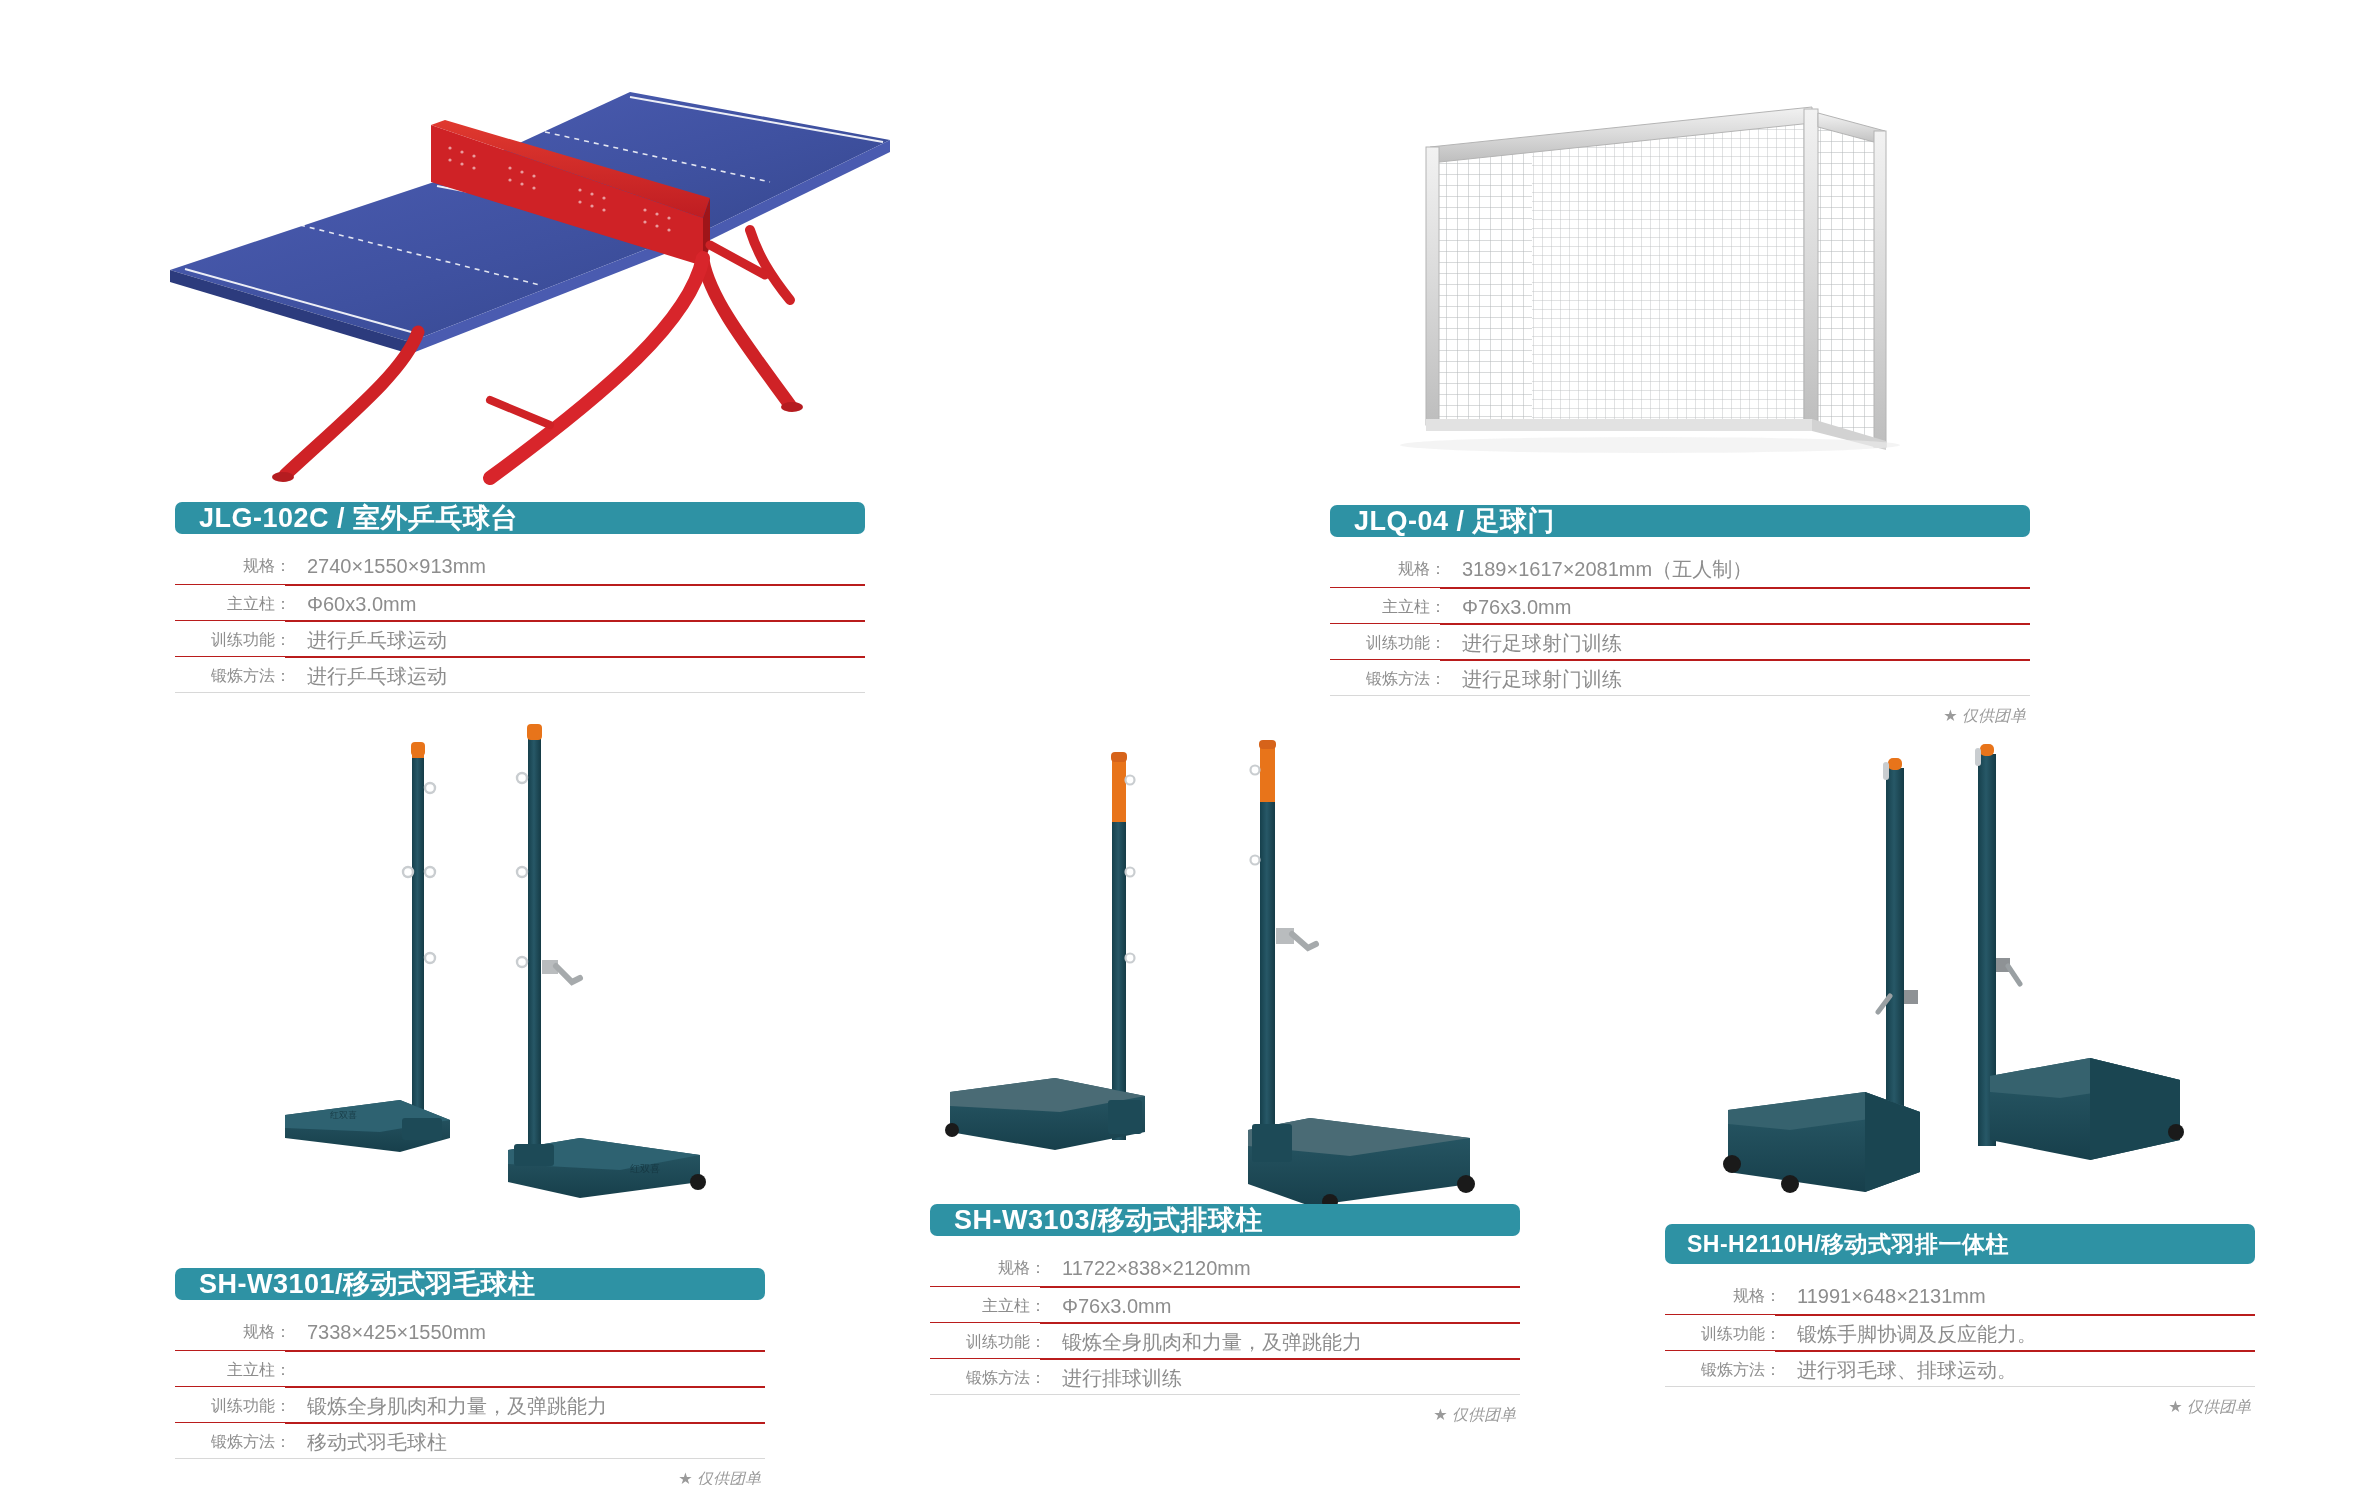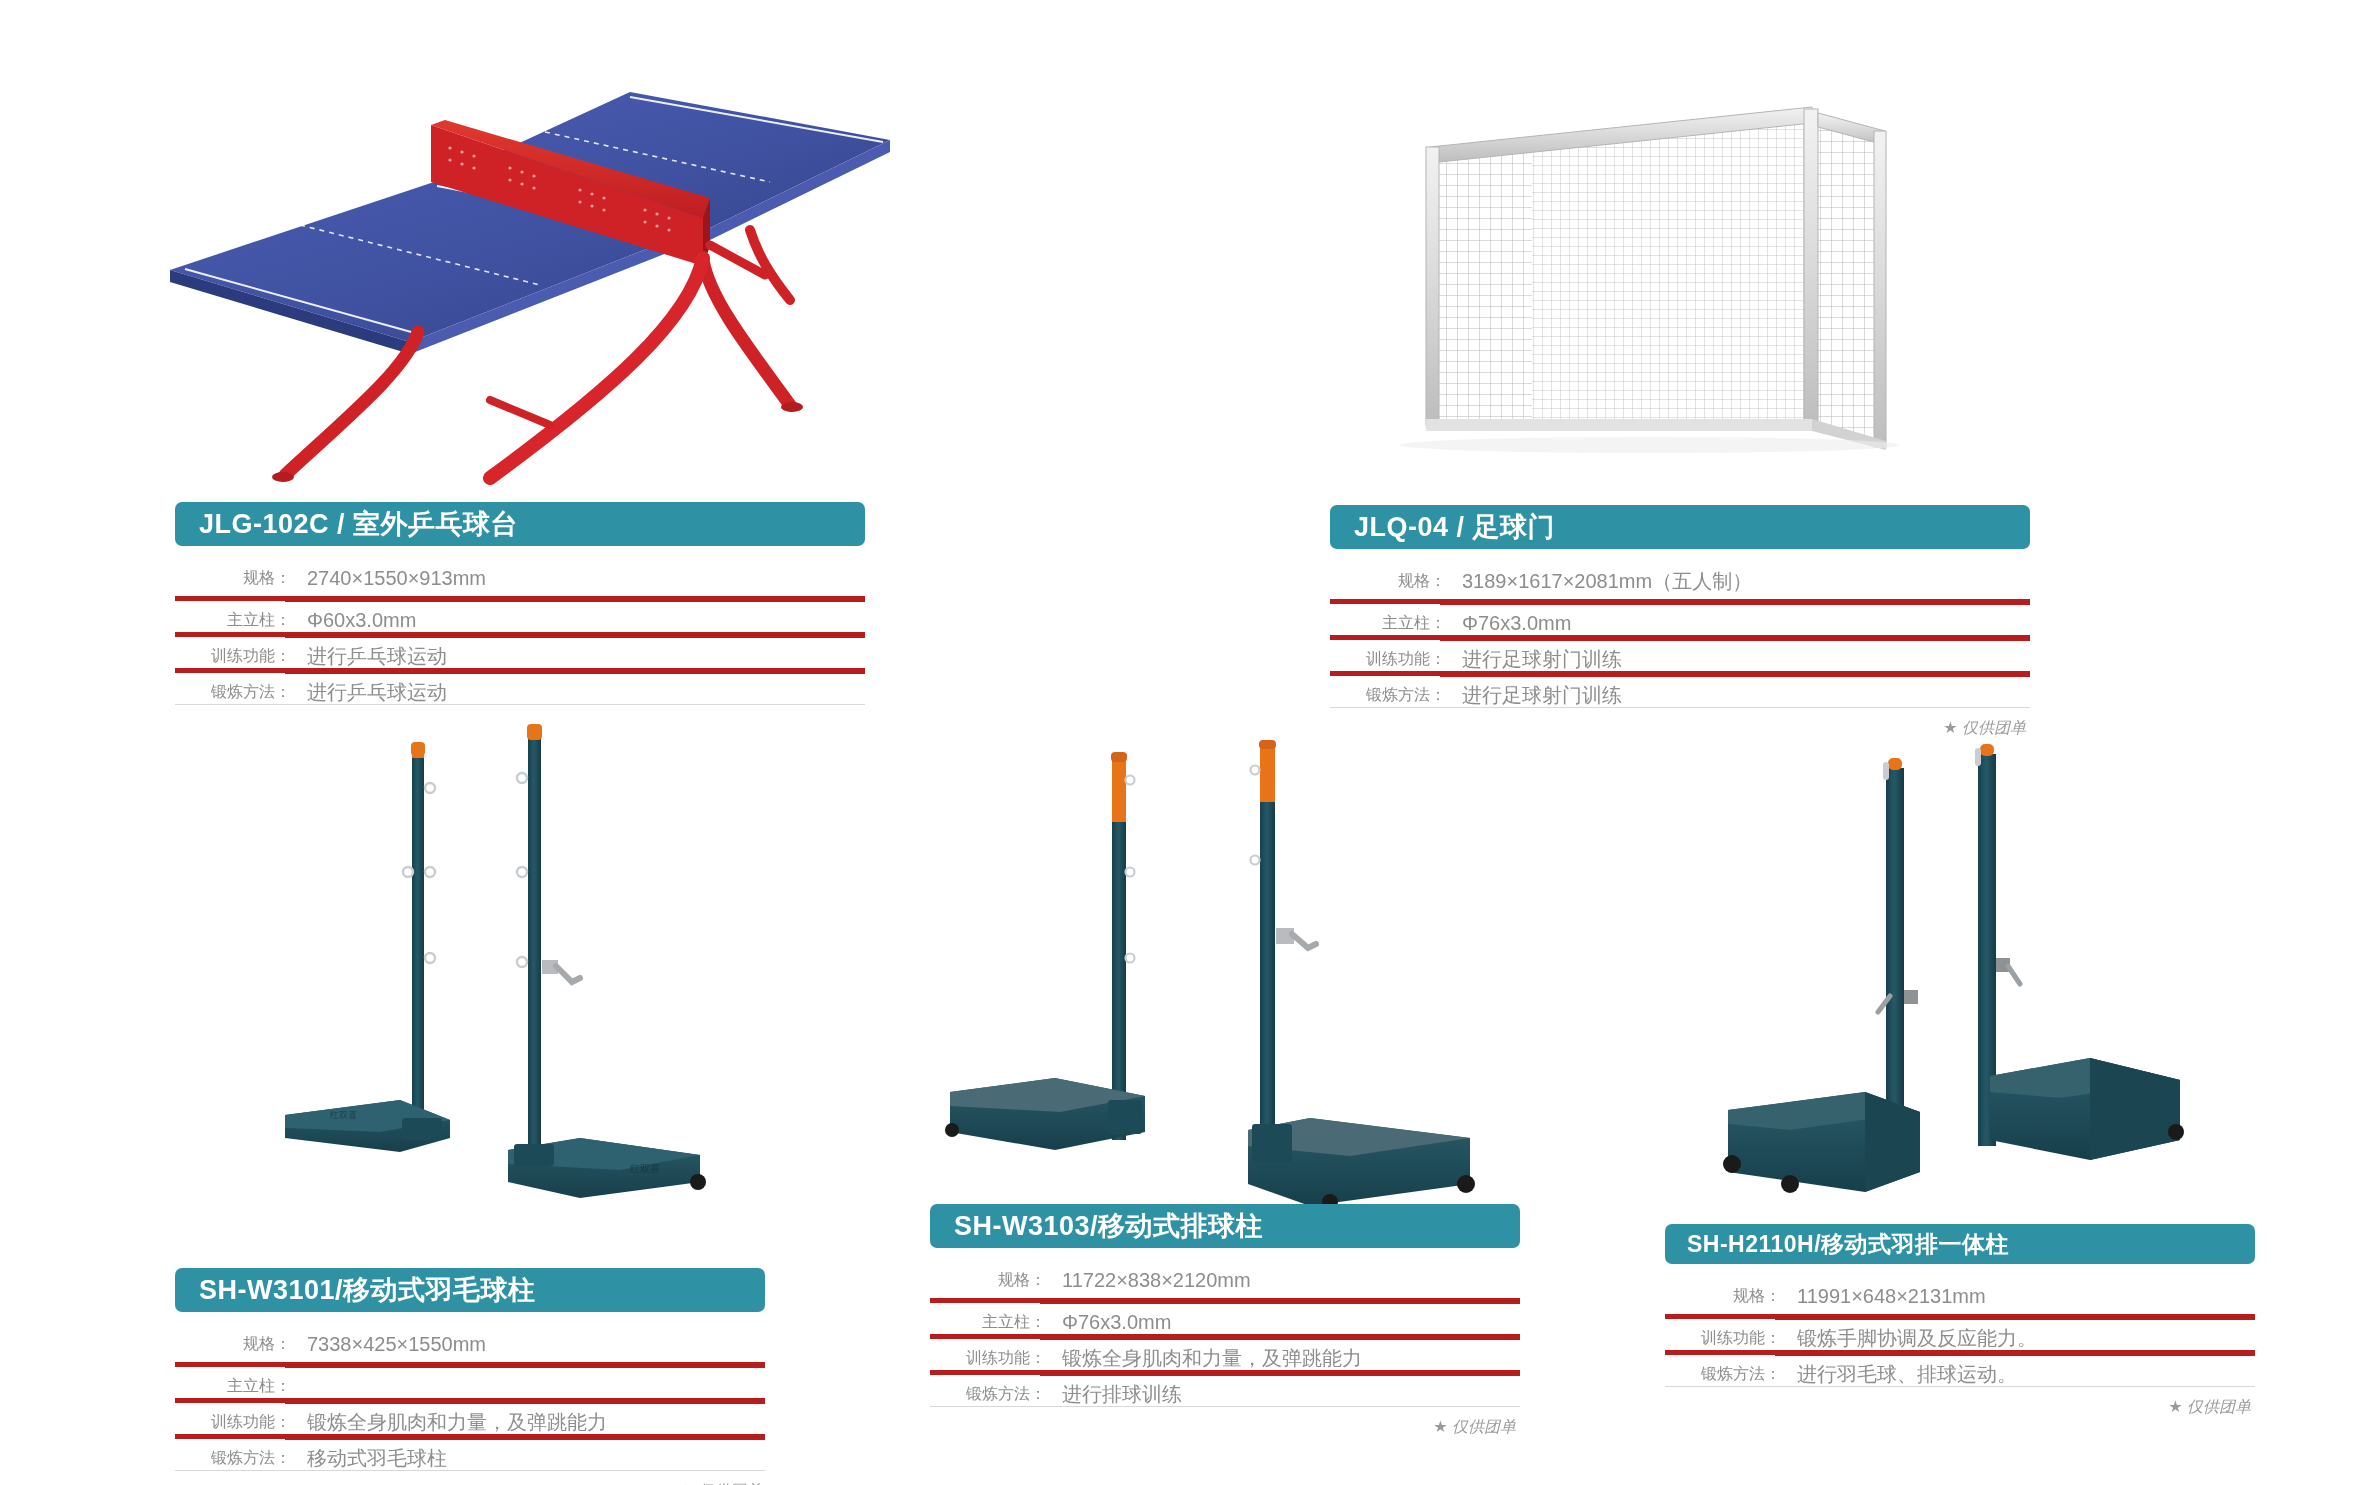--- a/index.html
+++ b/index.html
@@ -10,37 +10,37 @@
     overflow: hidden;
   }
   .page { position: relative; width: 2362px; height: 1485px; background: #fff; }
 
   
   .product { position: absolute; }
 
   .title-bar {
     background: #2e92a4;
     border-radius: 7px;
-    height: 44px;
+    height: 32px;
     display: flex;
     align-items: center;
     padding: 0 0 0 24px;
     color: #ffffff;
     font-size: 27px;
     font-weight: bold;
     letter-spacing: .5px;
     white-space: nowrap;
   }
   .title-bar.small { font-size: 23px; height: 40px; padding-left: 22px; }
 
   .spec-table { width: 100%; margin-top: 14px; }
   .spec-row {
     display: flex;
     align-items: flex-start;
-    border-top: 6px solid #b91c1c;
+    border-top: 2px solid #b91c1c;
     height: 36px;
   }
   .spec-row:first-child { border-top: none; }
   .spec-label {
     width: 126px;
     text-align: right;
     padding-right: 10px;
     color: #8d8d8d;
     font-size: 16px;
     line-height: 36px;

